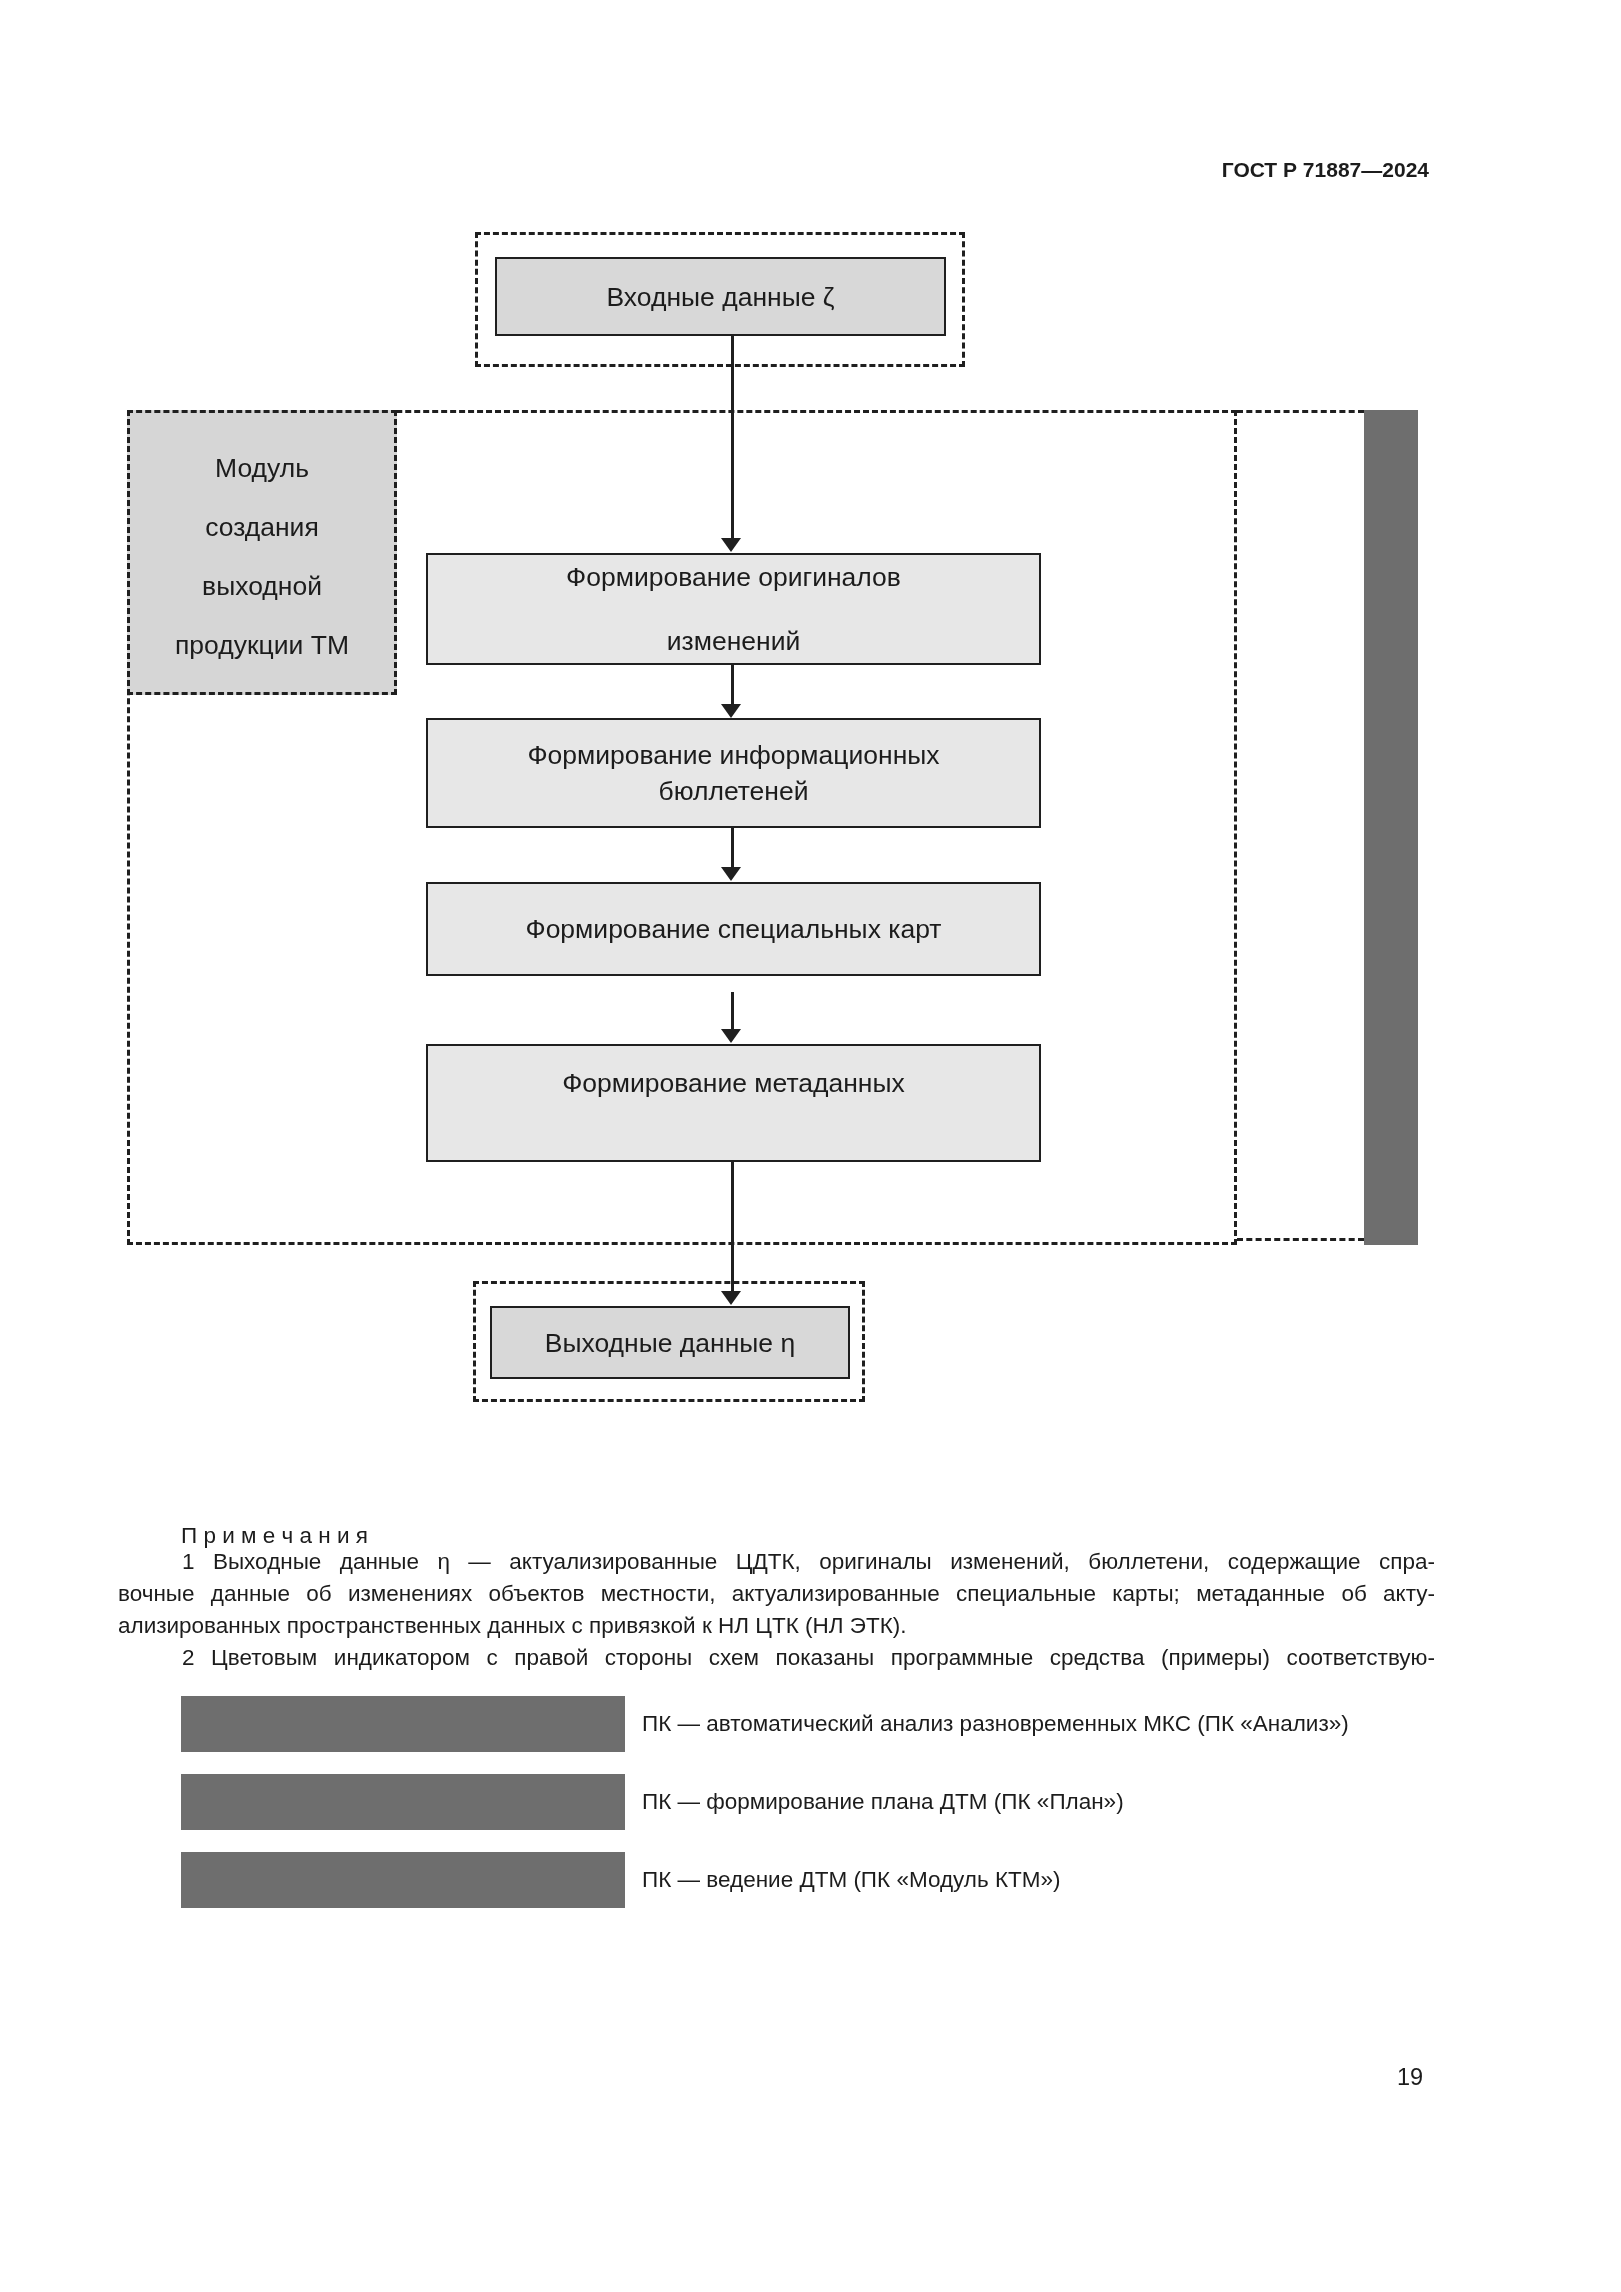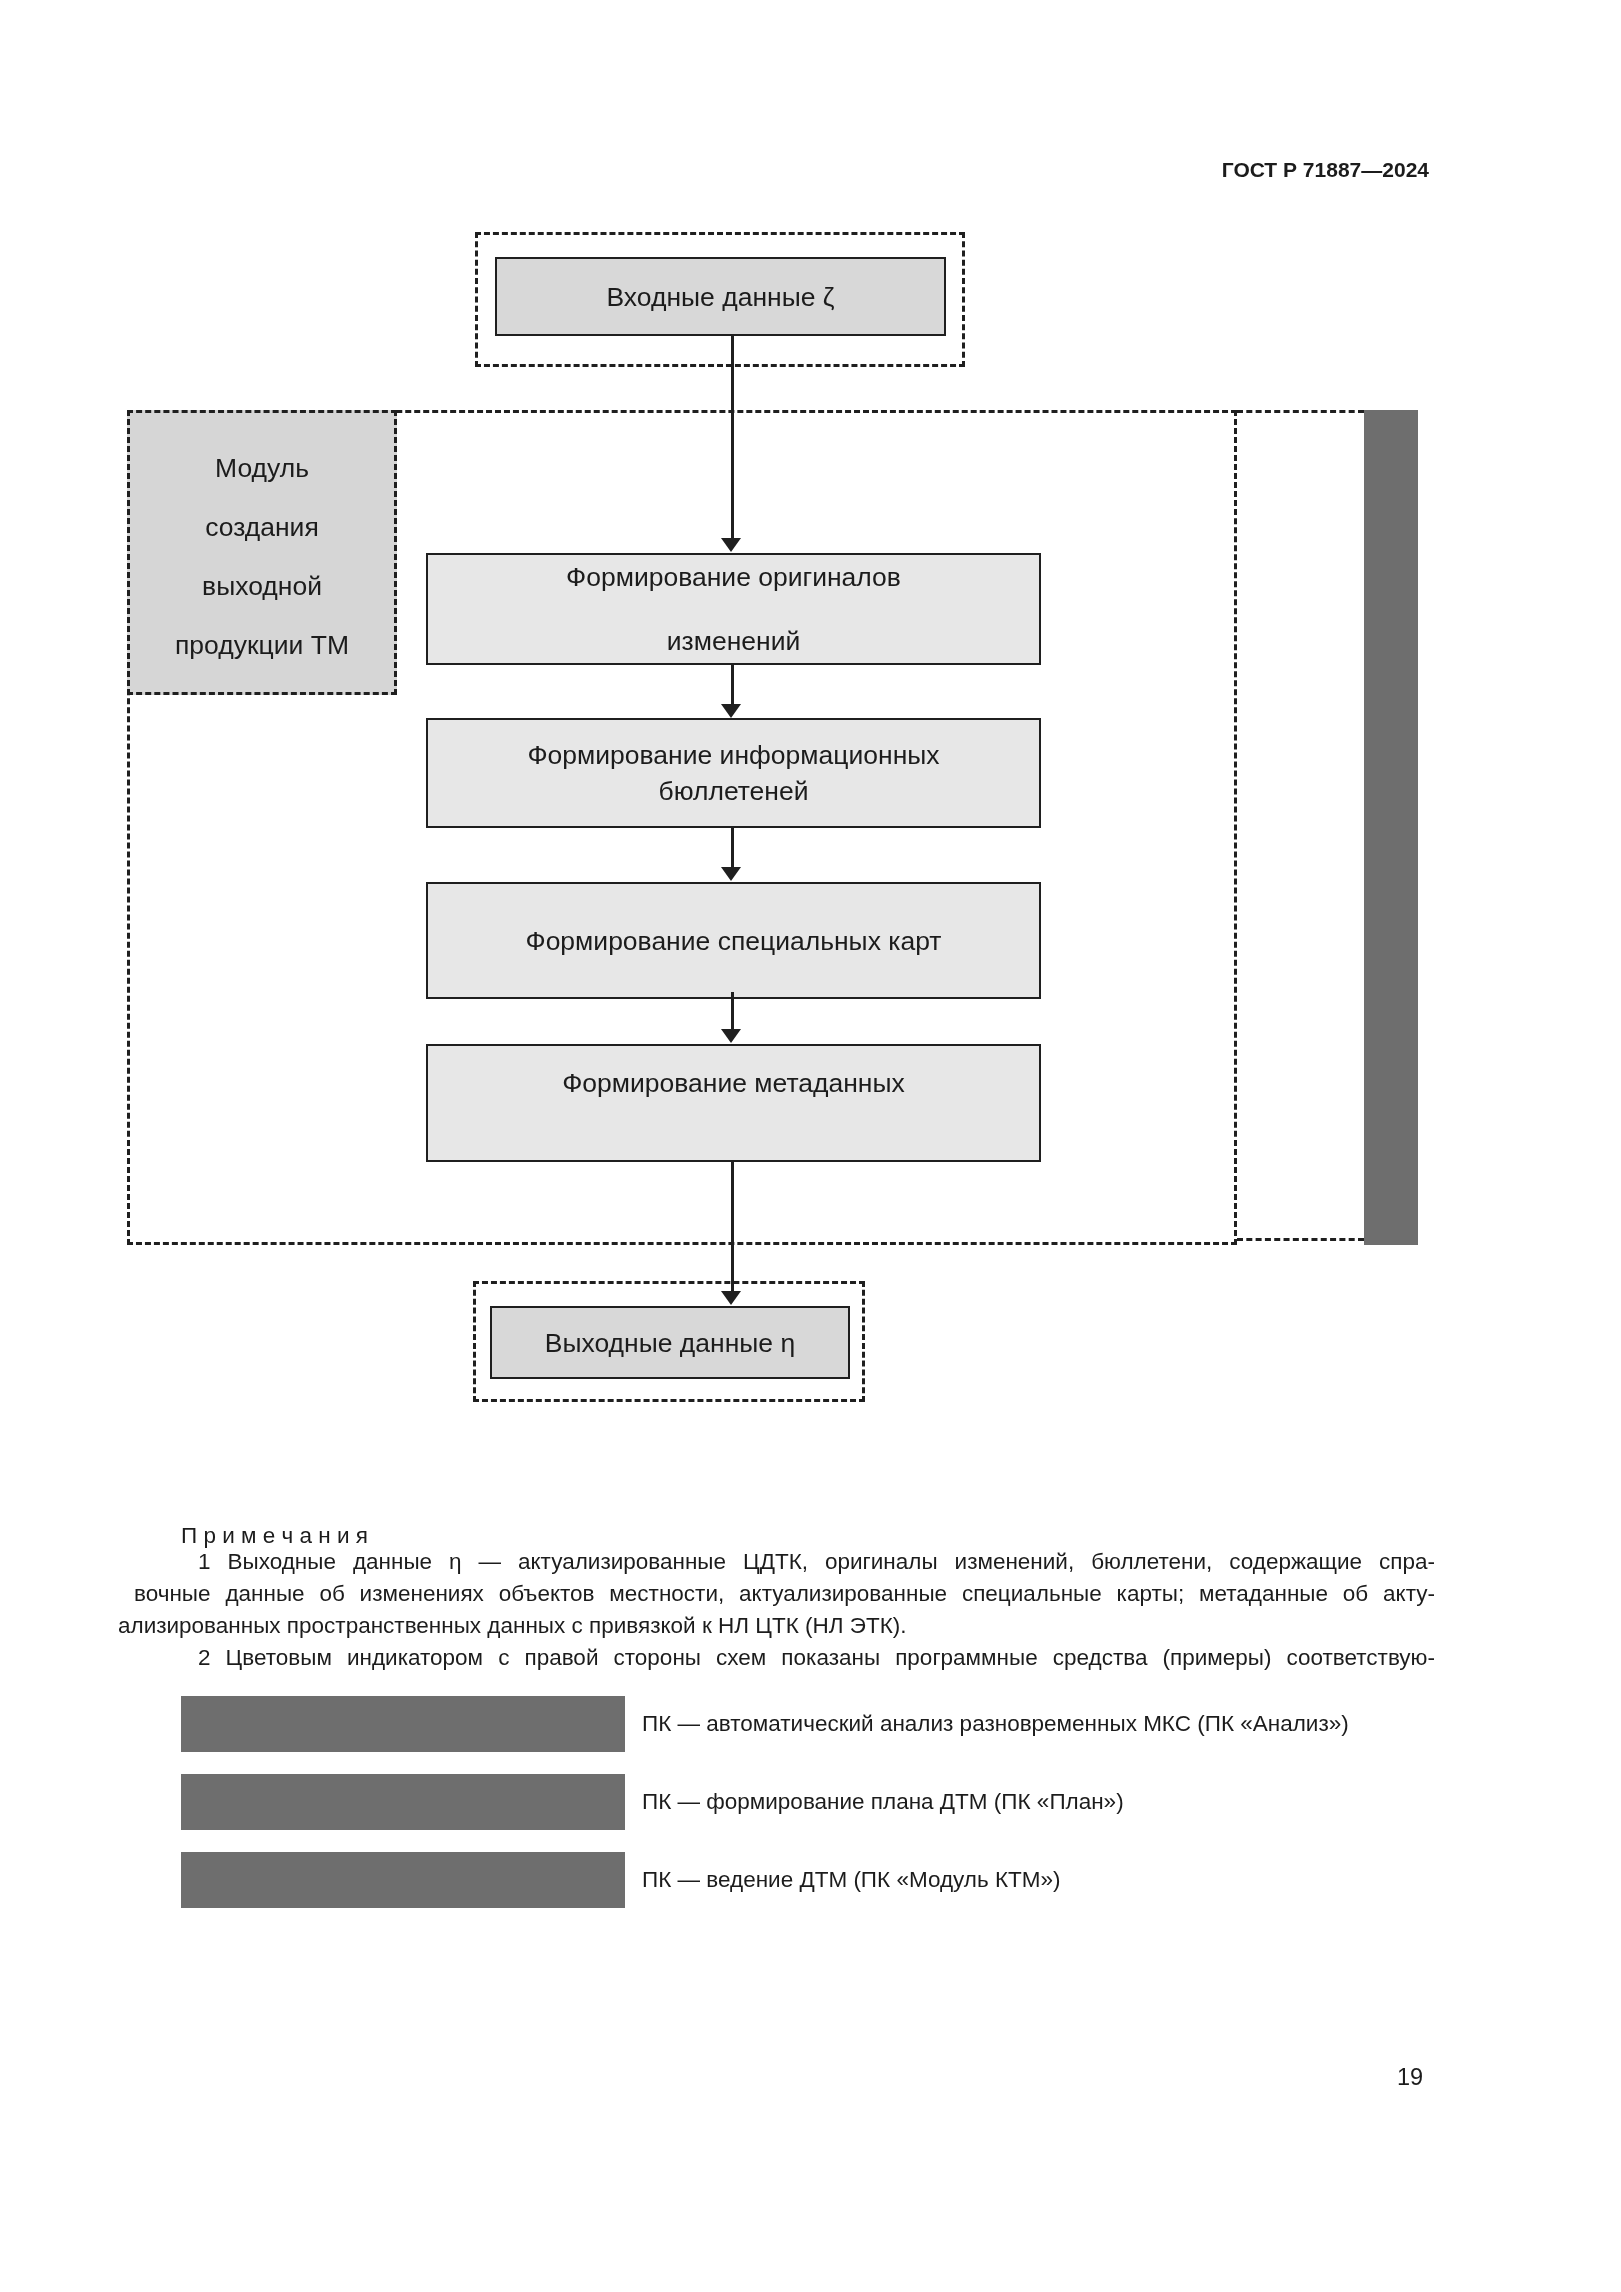--- a/index.html
+++ b/index.html
@@ -32,42 +32,42 @@
     position:absolute;border:2.9px solid #1f1f1f;box-sizing:border-box;
     display:flex;align-items:center;justify-content:center;text-align:center;
     font-size:26.5px;line-height:36px;
   }
   .input-box{left:495px;top:257px;width:451px;height:79px;background:#d8d8d8;}
   .out-ctr{left:473px;top:1281px;width:392px;height:121px;}
   .out-box{left:490px;top:1306px;width:360px;height:73px;background:#d8d8d8;}
   .pbox{left:426px;width:615px;background:#e7e7e7;flex-direction:column;}
   .pbox1{top:553px;height:112px;gap:28px;}
   .pbox2{top:718px;height:110px;}
-  .pbox3{top:882px;height:117px;}
+  .pbox3{top:882px;height:94px;}
   .pbox4{top:1044px;height:118px;padding-bottom:41px;}
 
   
   .aline{position:absolute;left:731px;width:2.9px;background:#1f1f1f;}
   .ahead{position:absolute;left:721px;width:0;height:0;
          border-left:10.8px solid transparent;border-right:10.8px solid transparent;
          border-top:14.7px solid #1f1f1f;}
   .l1{top:336px;height:203px;} .h1{top:538px;}
   .l2{top:665px;height:41px;}  .h2{top:704px;}
   .l3{top:828px;height:41px;}  .h3{top:867px;}
   .l4{top:992px;height:39px;} .h4{top:1029px;}
   .l5{top:1161px;height:131px;}.h5{top:1291px;}
 
   .caption{position:absolute;left:400px;top:1439px;width:627px;text-align:center;font-size:23.5px;}
 
   
   .notes-head{position:absolute;left:181px;top:1511px;font-size:22.5px;margin-top:12px;}
   .notes{position:absolute;left:118px;top:1546px;width:1317px;font-size:22.5px;}
   .notes .nline{line-height:32px;}
   .notes .ind{text-indent:64px;}
-  .notes .just{text-align:justify;text-align-last:justify;margin-left:16px;}
+  .notes .just{text-align:justify;text-align-last:justify;}
 
   
   .lbar{position:absolute;left:181px;width:444px;height:56px;background:#6e6e6e;}
   .lbar1{top:1696px;} .lbar2{top:1774px;} .lbar3{top:1852px;}
   .llbl{position:absolute;left:642px;height:56px;line-height:56px;font-size:22.5px;white-space:nowrap;}
   .llbl1{top:1696px;} .llbl2{top:1774px;} .llbl3{top:1852px;}
 
   .pagenum{position:absolute;left:1397px;top:2064px;font-size:23.5px;}
 </style>
 </head>

